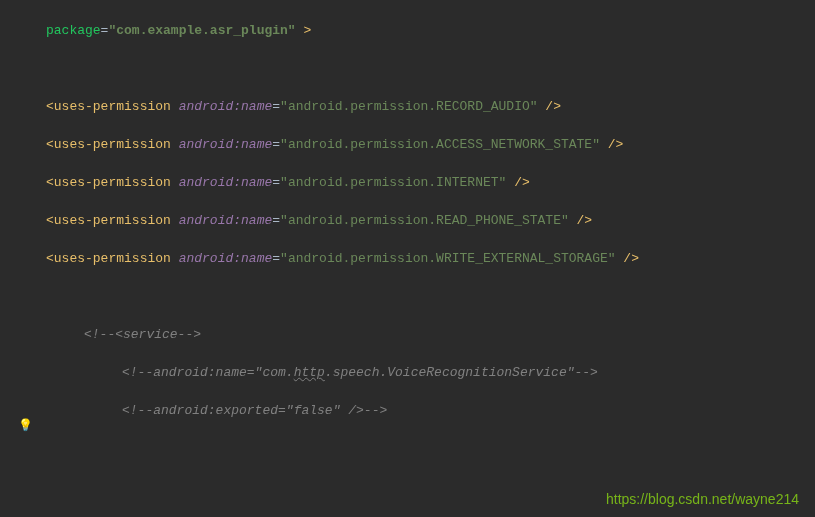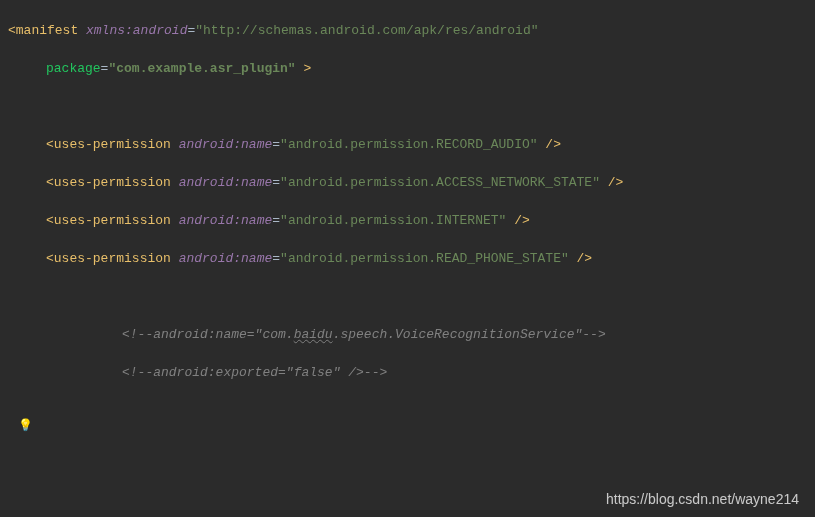--- a/index.html
+++ b/index.html
@@ -40,43 +40,44 @@
   .eq     { color: #a9b7c6; }
   .str    { color: #6a8759; }
   .str-pkg{ color: #6a8759; font-weight: bold; }
   .cmt    { color: #808080; font-style: italic; }
   .wavy   { text-decoration: underline wavy #808080; text-decoration-thickness: 1px; }
 
   .watermark {
     position: absolute;
     bottom: 8px;
     right: 16px;
-    color: #e5e5e5;
+    color: #84cc16;
     font-family: Arial, sans-serif;
     font-size: 14px;
     opacity: 0.85;
   }
 </style>
 </head>
 <body>
 
 <div class="gutter-col">
   <span class="bulb" style="top: 417px;">💡</span>
 </div>
 
 <div class="editor">
-<div class="line"><span class="tag">&lt;manifest </span><span class="ns">xmlns:android</span><span class="eq">=</span><span class="str">"http://schemas.android.com/apk/res/android"</span></div>
 <div class="line ind1"><span class="attr">package</span><span class="eq">=</span><span class="str-pkg">"com.example.asr_plugin"</span><span class="tag"> &gt;</span></div>
 <div class="line"> </div>
 <div class="line ind1"><span class="tag">&lt;<span>uses-permission</span> </span><span class="ns">android:name</span><span class="eq">=</span><span class="str">"android.permission.RECORD_AUDIO"</span><span class="tag"> /&gt;</span></div>
 <div class="line ind1"><span class="tag">&lt;<span>uses-permission</span> </span><span class="ns">android:name</span><span class="eq">=</span><span class="str">"android.permission.ACCESS_NETWORK_STATE"</span><span class="tag"> /&gt;</span></div>
 <div class="line ind1"><span class="tag">&lt;<span>uses-permission</span> </span><span class="ns">android:name</span><span class="eq">=</span><span class="str">"android.permission.INTERNET"</span><span class="tag"> /&gt;</span></div>
 <div class="line ind1"><span class="tag">&lt;<span>uses-permission</span> </span><span class="ns">android:name</span><span class="eq">=</span><span class="str">"android.permission.READ_PHONE_STATE"</span><span class="tag"> /&gt;</span></div>
+<div class="line ind1"><span class="tag">&lt;<span>uses-permission</span> </span><span class="ns">android:name</span><span class="eq">=</span><span class="str">"android.permission.WRITE_EXTERNAL_STORAGE"</span><span class="tag"> /&gt;</span></div>
 <div class="line"> </div>
-<div class="line ind3"><span class="cmt"><span>&lt;!--android:name="com.</span><span class="wavy">baidu</span><span>.speech.VoiceRecognitionService"--&gt;</span></span></div>
+<div class="line ind2"><span class="cmt">&lt;!--&lt;service--&gt;</span></div>
+<div class="line ind3"><span class="cmt"><span>&lt;!--android:name="com.</span><span class="wavy">http</span><span>.speech.VoiceRecognitionService"--&gt;</span></span></div>
 <div class="line ind3"><span class="cmt">&lt;!--android:exported="false" /&gt;--&gt;</span></div>
 <div class="line"> </div>
 
 
 
 
 
 
 
 

